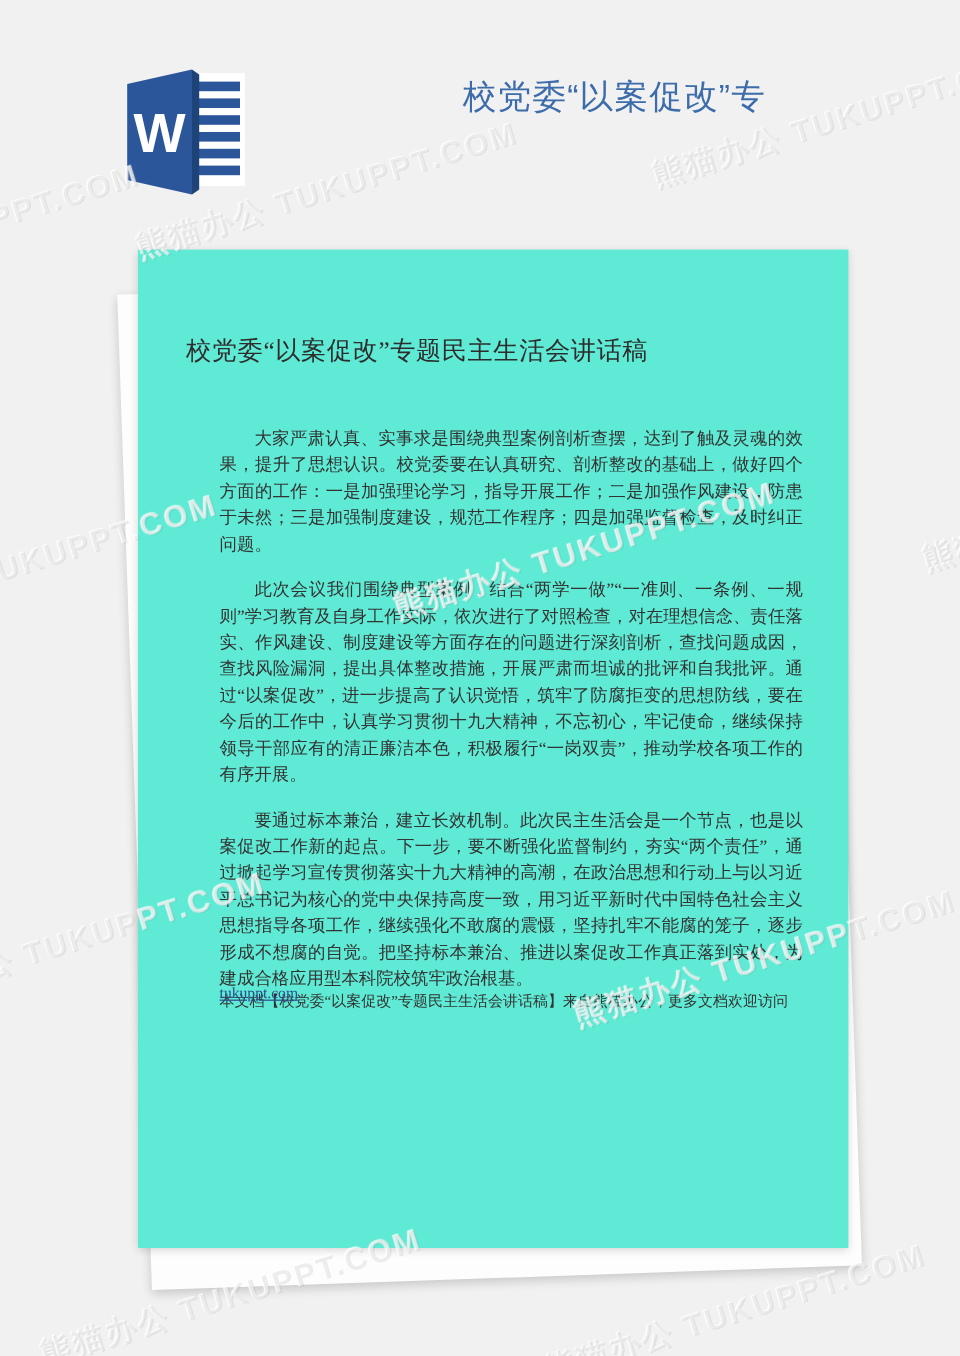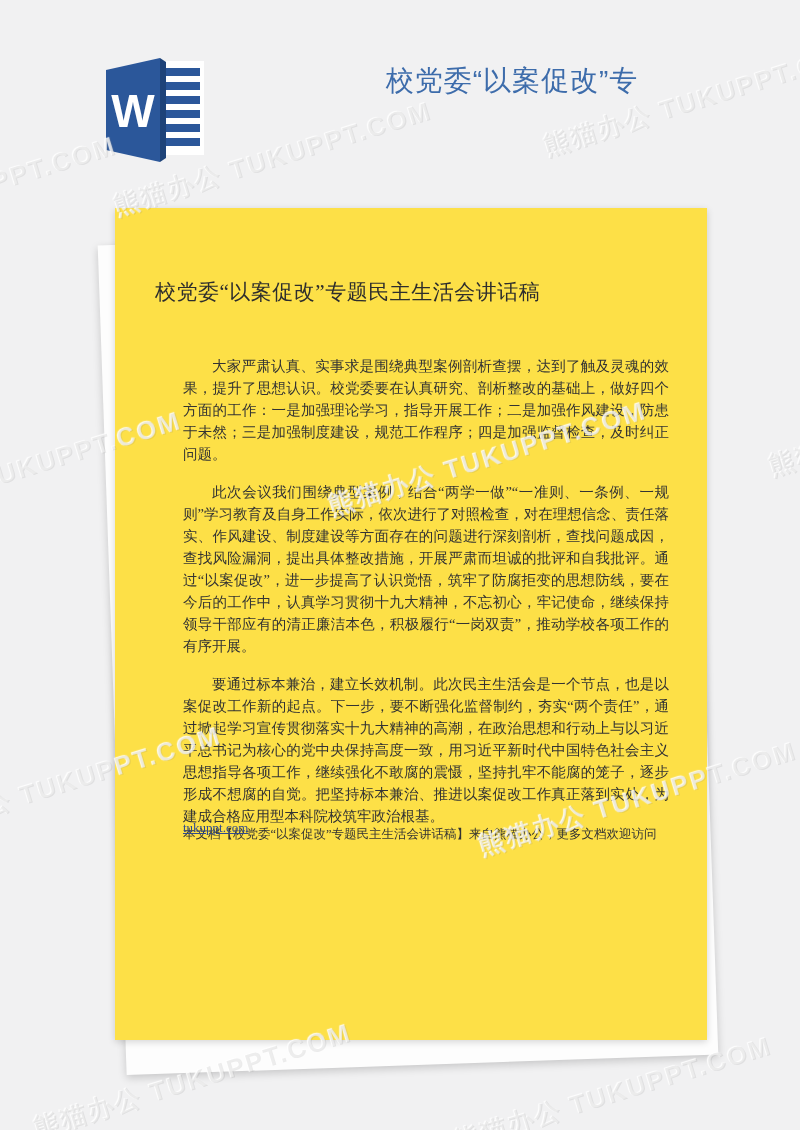--- a/index.html
+++ b/index.html
@@ -24,21 +24,21 @@
   
   .back-page{
     position:absolute;left:112px;top:235px;width:592px;height:830px;
     background:#fdfdfd;
     transform:rotate(-2deg);
     box-shadow:0 3px 9px rgba(0,0,0,0.18);
     z-index:1;
   }
   .main-page{
     position:absolute;left:115px;top:208px;width:592px;height:832px;
-    background:#fde047;
+    background:#5eead4;
     box-shadow:0 2px 7px rgba(0,0,0,0.16);
     z-index:2;
   }
 
   
   .page-title{
     position:absolute;left:40px;top:70px;
     font-family:"Liberation Serif","DejaVu Serif",serif;
     font-size:21px;color:#2d2d2d;letter-spacing:0.5px;white-space:nowrap;
   }

